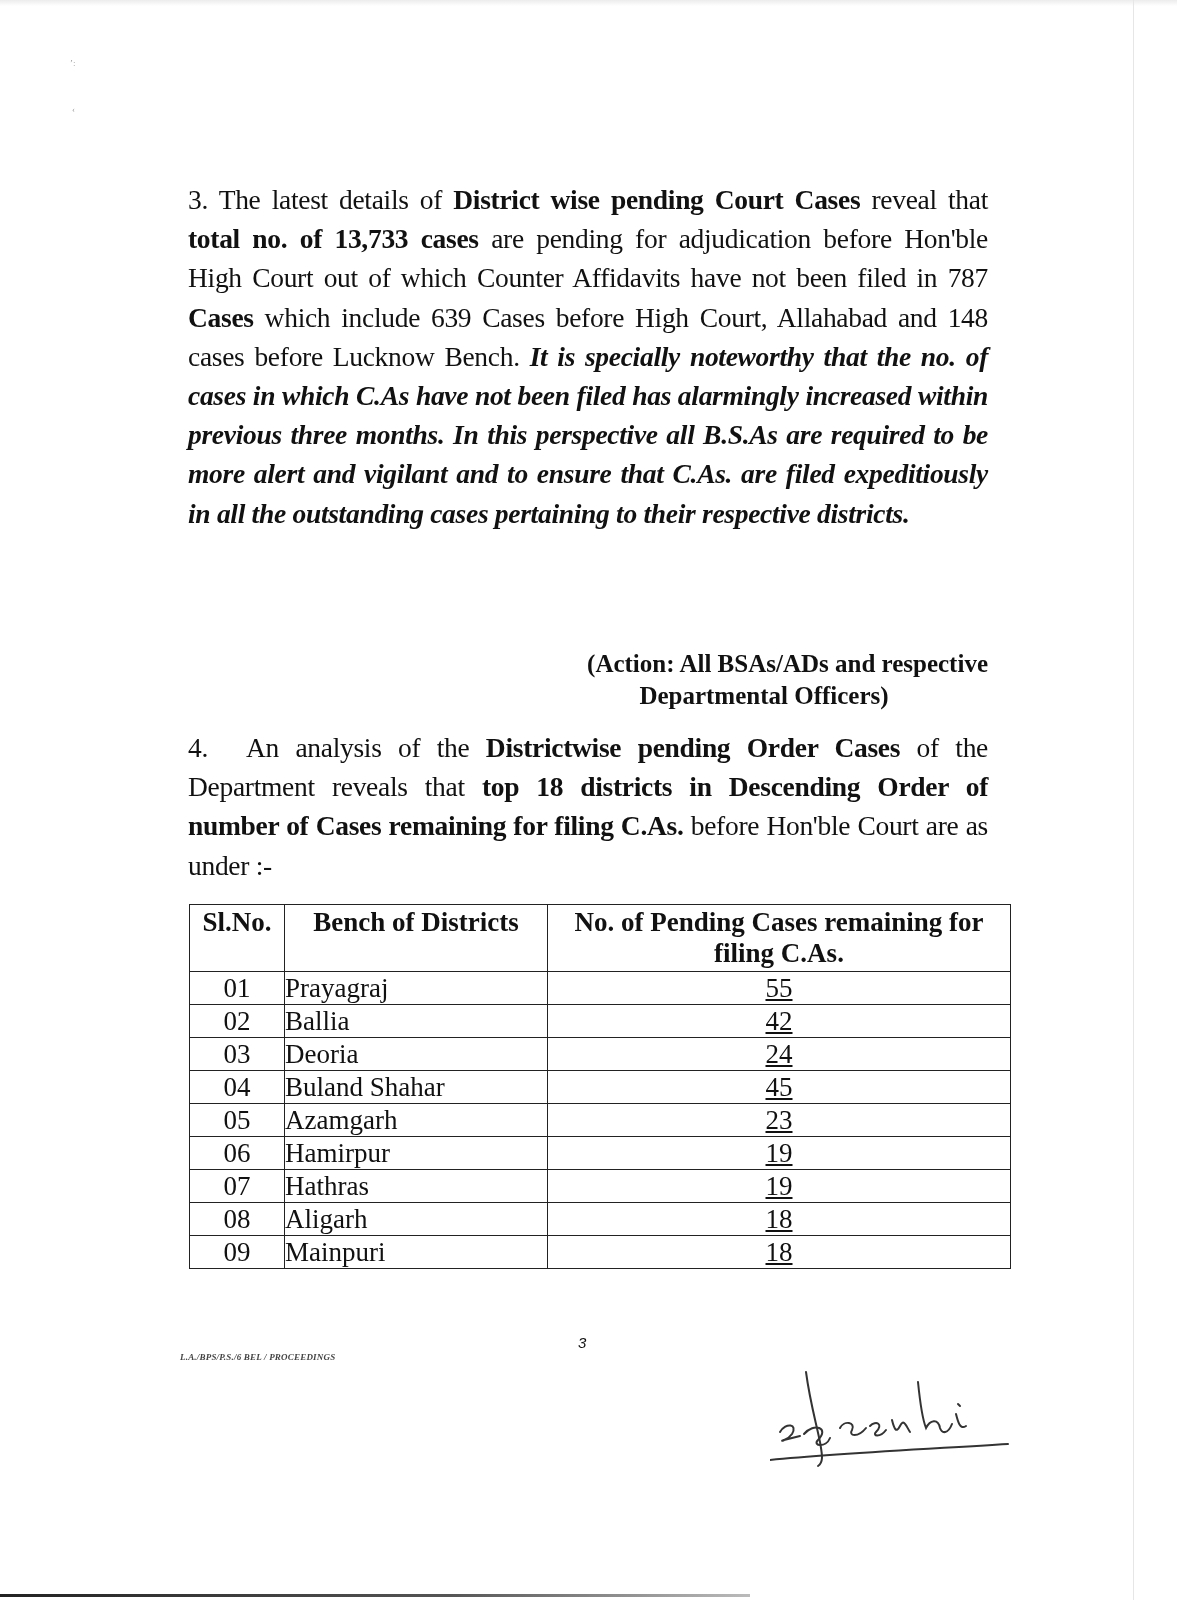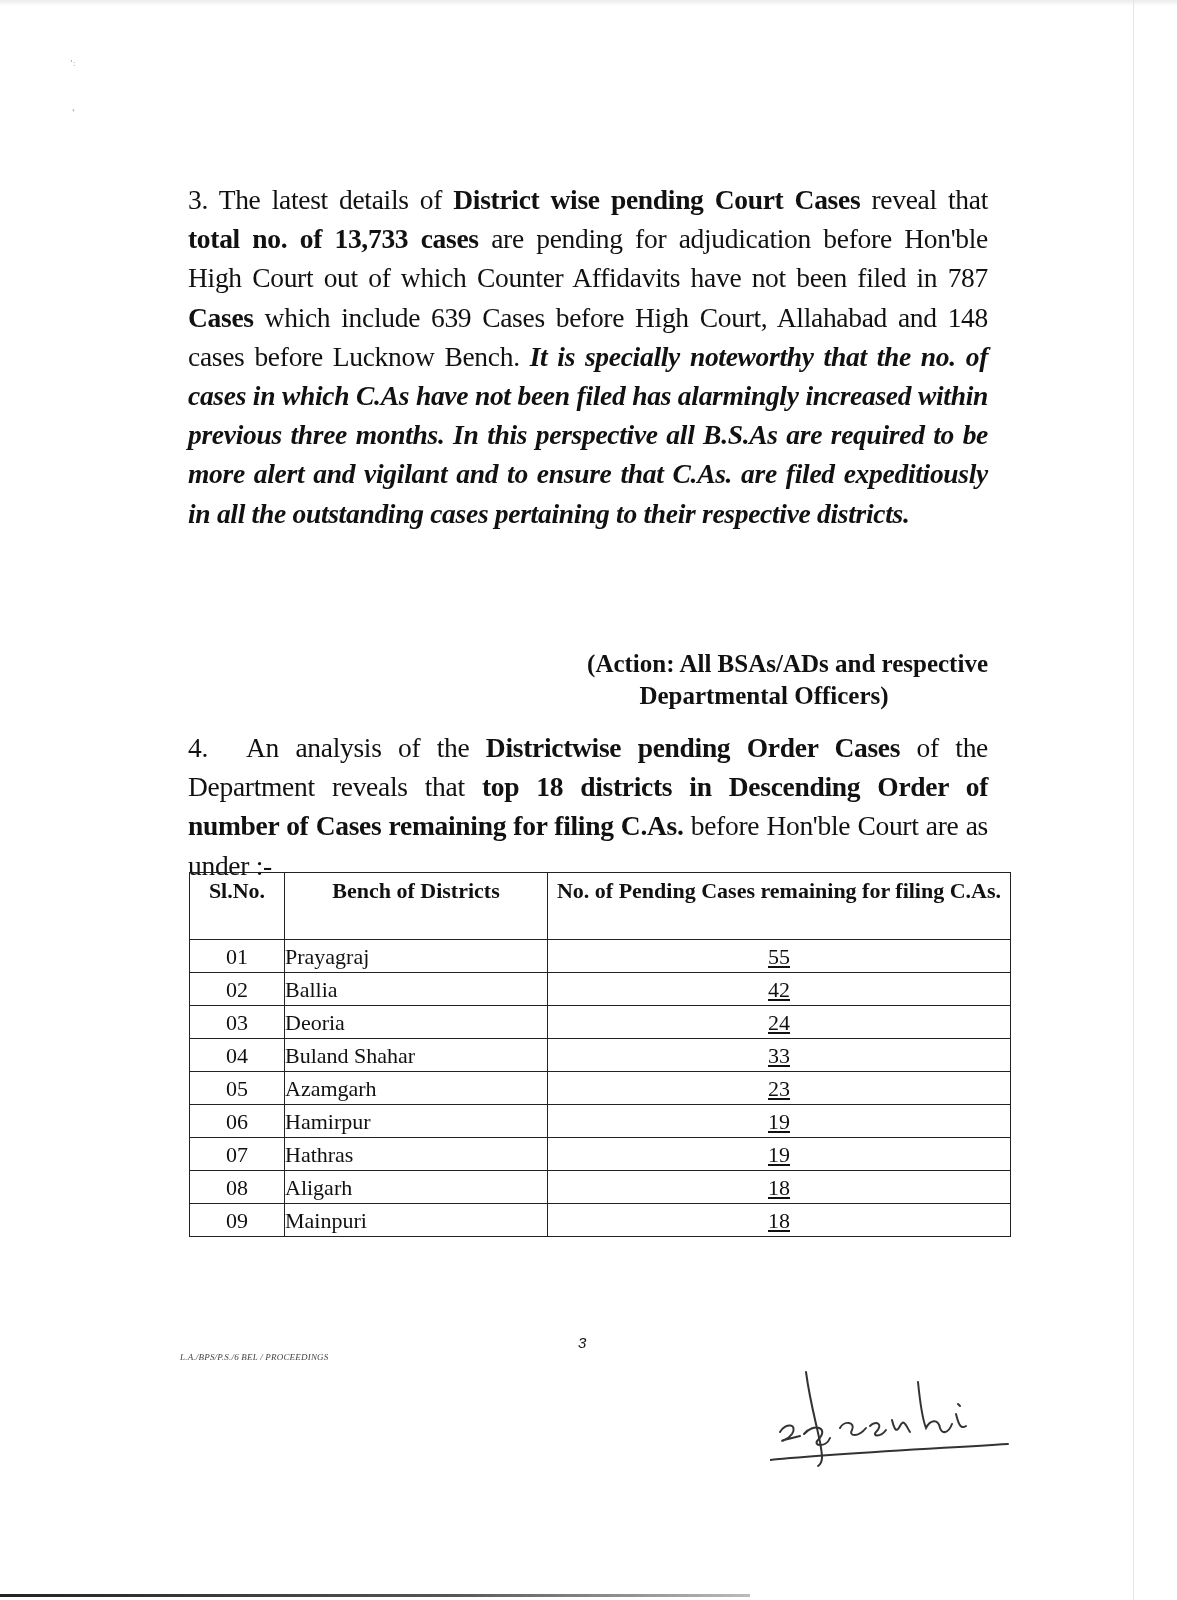--- a/index.html
+++ b/index.html
@@ -20,36 +20,36 @@
   .para .bi { font-weight: bold; font-style: italic; }
   .para3 { top: 180px; }
   .action {
     position: absolute; left: 540px; width: 448px; top: 648px;
     font-size: 25px; line-height: 32px; font-weight: bold; text-align: center;
   }
   .action .l1 { display: block; text-align: right; }
   .para4 { top: 728px; }
   .para4 .num { display: inline-block; width: 58px; }
   table.cases {
-    position: absolute; left: 189px; top: 872px; width: 822px;
-    border-collapse: collapse; font-size: 22px;
+    position: absolute; left: 189px; top: 904px; width: 822px;
+    border-collapse: collapse; font-size: 27px;
   }
   table.cases th, table.cases td {
     border: 1.6px solid #222; padding: 0; line-height: 31px;
   }
   table.cases th { font-weight: bold; vertical-align: top; padding-top: 2px; height: 64px; line-height: 31px; }
   table.cases th.c1 { width: 94px; text-align: center; }
   table.cases th.c2 { width: 262px; text-align: center; }
   table.cases th.c3 { text-align: center; }
   table.cases td { height: 32px; }
   table.cases td.c1 { text-align: center; }
   table.cases td.c2 { text-align: left; }
   table.cases td.c3 { text-align: center; text-decoration: underline; }
   .page-num { position: absolute; left: 578px; top: 1334px; font-size: 15px; font-style: italic; font-family: "Liberation Sans", sans-serif; }
-  .footer-code { position: absolute; left: 180px; top: 1352px; font-size: 9px; font-style: italic; font-weight: normal; color: #444; letter-spacing: 0.2px; }
+  .footer-code { position: absolute; left: 180px; top: 1352px; font-size: 9px; font-style: italic; font-weight: bold; color: #444; letter-spacing: 0.2px; }
   .signature { position: absolute; left: 770px; top: 1362px; width: 240px; height: 110px; }
   .bottom-rule { position: absolute; left: 0; top: 1594px; width: 750px; height: 3px; background: linear-gradient(to right, #222, #555 60%, #bbb); }
 </style>
 </head>
 <body>
 
 <div class="scan-top"></div>
 <div class="page-edge-right"></div>
 <span class="speck" style="left:70px;top:58px;">ʼ:</span>
 <span class="speck" style="left:72px;top:104px;">‹</span>
@@ -83,21 +83,21 @@
         <td class="c3">42</td>
       </tr>
     <tr>
         <td class="c1">03</td>
         <td class="c2">Deoria</td>
         <td class="c3">24</td>
       </tr>
     <tr>
         <td class="c1">04</td>
         <td class="c2">Buland Shahar</td>
-        <td class="c3">33</td>
+        <td class="c3">45</td>
       </tr>
     <tr>
         <td class="c1">05</td>
         <td class="c2">Azamgarh</td>
         <td class="c3">23</td>
       </tr>
     <tr>
         <td class="c1">06</td>
         <td class="c2">Hamirpur</td>
         <td class="c3">19</td>

